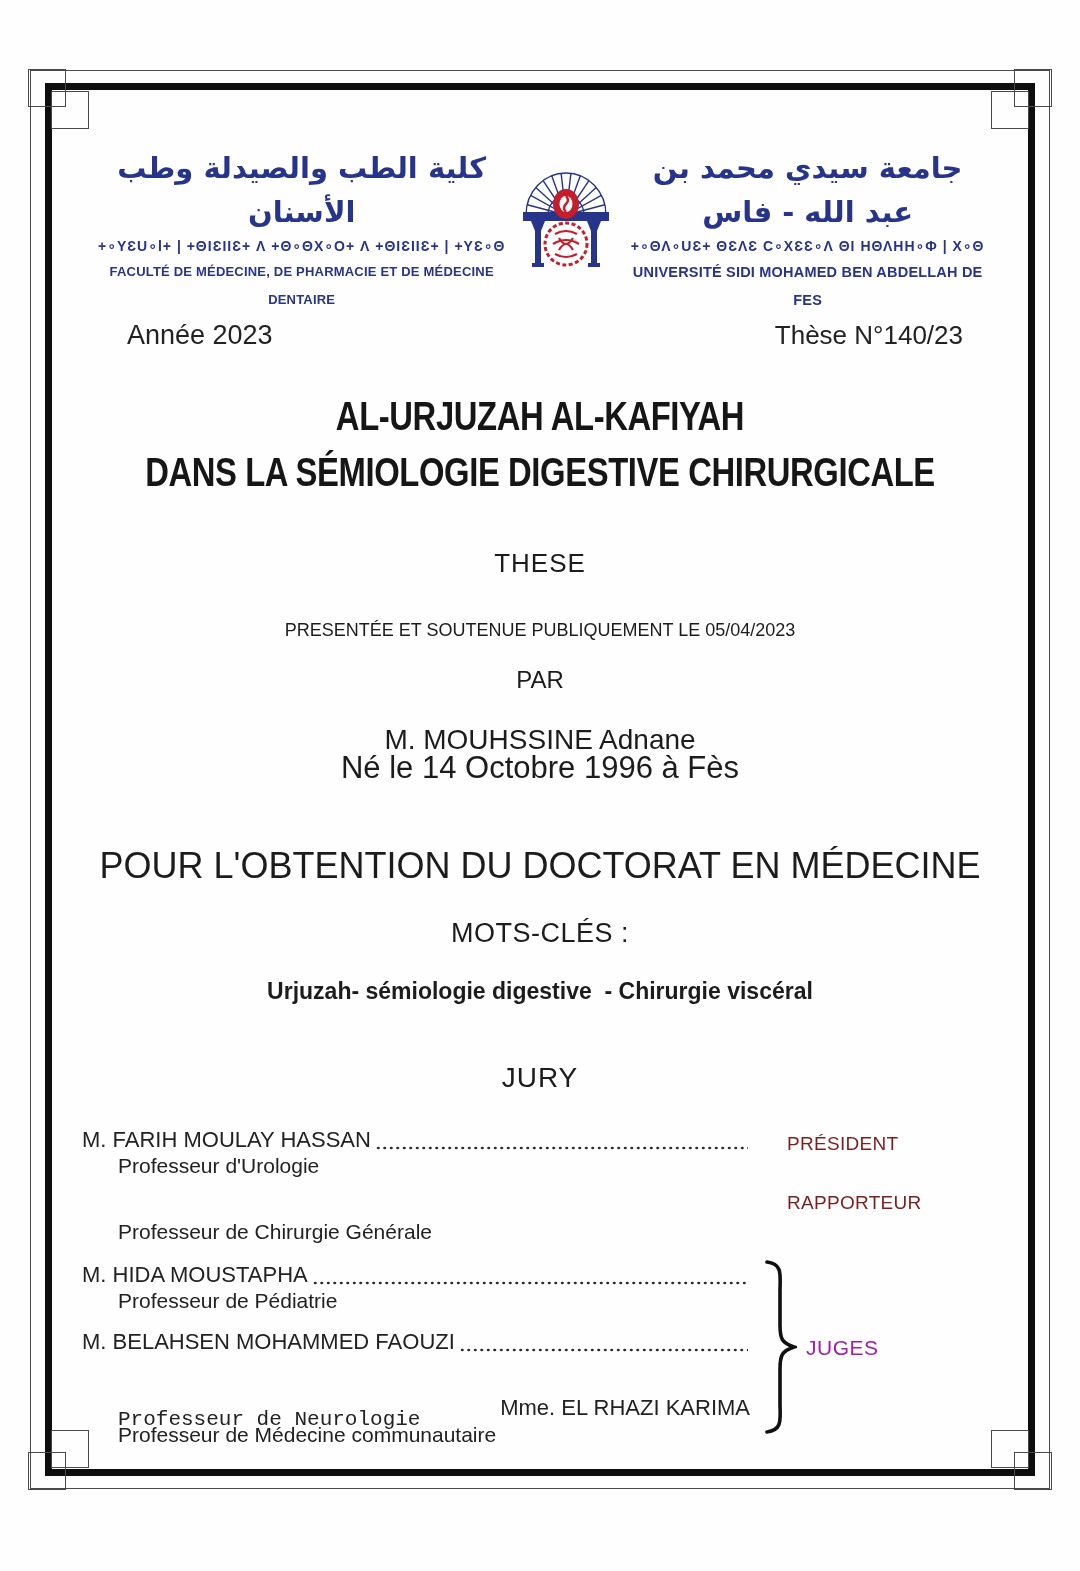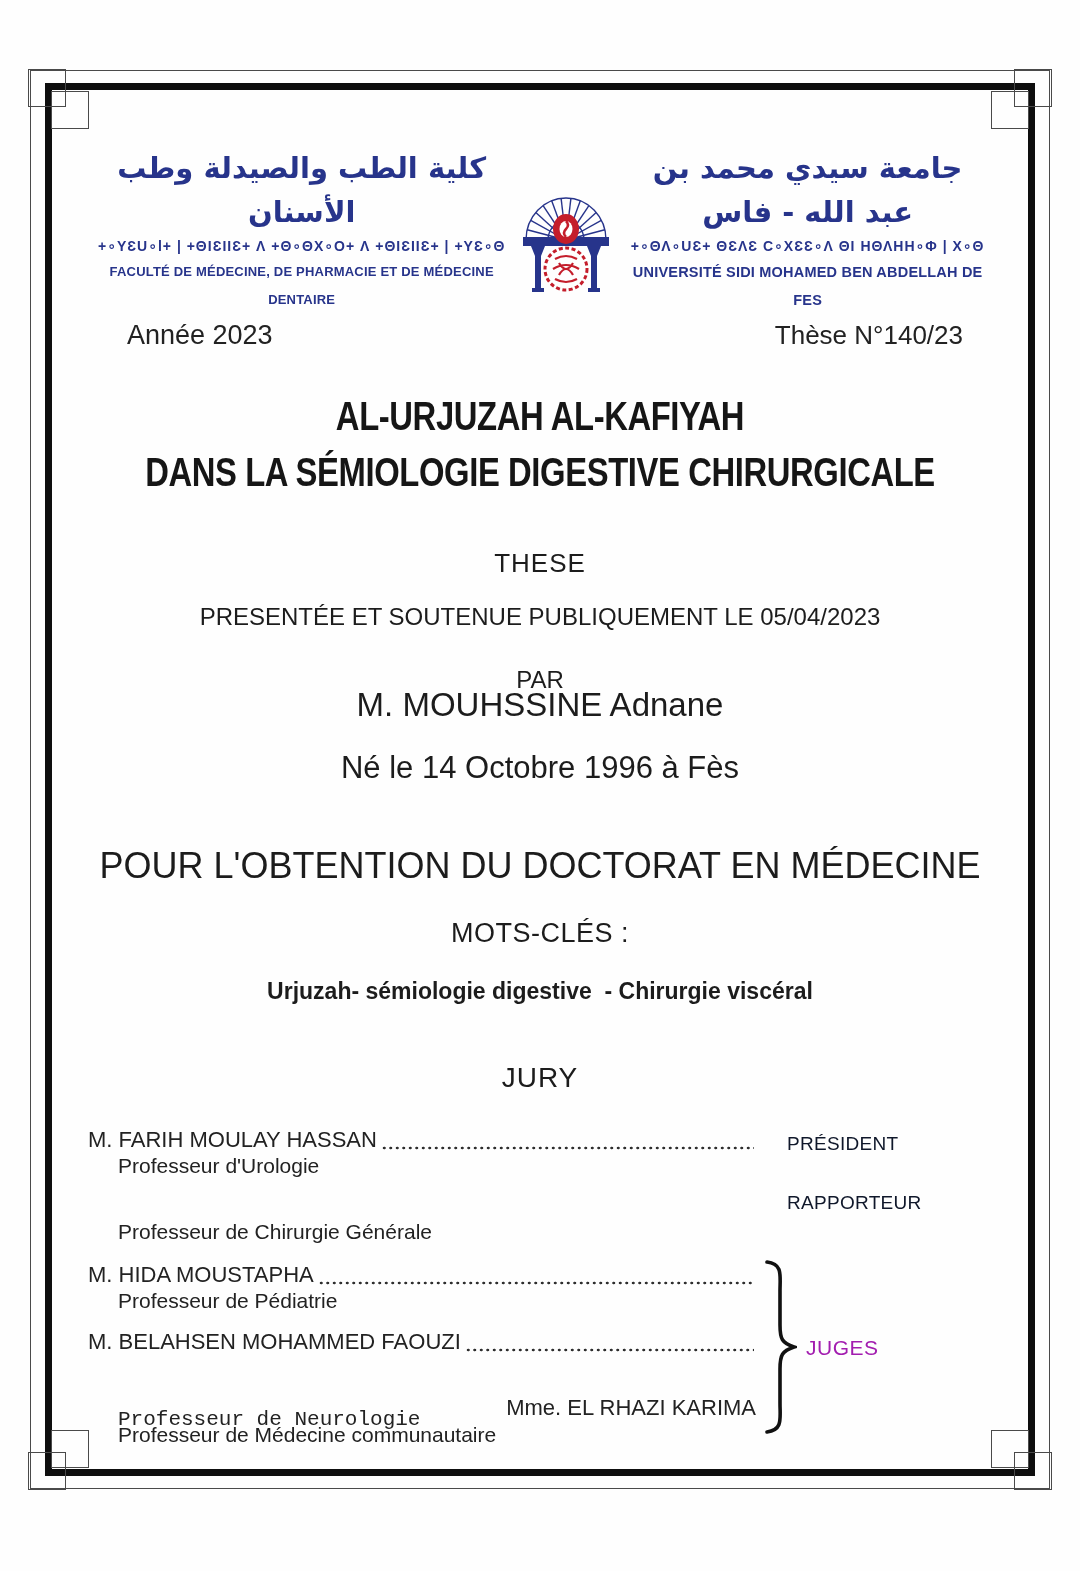--- a/index.html
+++ b/index.html
@@ -9,50 +9,50 @@
   }
   
   .frame-outer{position:absolute;left:30px;top:70px;right:30px;bottom:82px;border:1.5px solid #4a4a4a;}
   .frame-thick{position:absolute;left:45px;top:83px;right:45px;bottom:95px;border:7px solid #0e0e0e;}
   .corner{position:absolute;border:1.5px solid #4a4a4a;width:36px;height:36px;background:transparent;}
   .c-tl1{left:28px;top:69px;}   .c-tl2{left:51px;top:91px;}
   .c-tr1{right:28px;top:69px;}  .c-tr2{right:51px;top:91px;}
   .c-bl1{left:28px;bottom:81px;}.c-bl2{left:51px;bottom:103px;}
   .c-br1{right:28px;bottom:81px;}.c-br2{right:51px;bottom:103px;}
   
-  .header{position:absolute;top:146px;left:98px;right:92px;display:flex;align-items:flex-end;gap:8px;color:#27348b;}
+  .header{position:absolute;top:146px;left:98px;right:92px;display:flex;align-items:center;gap:8px;color:#27348b;}
   .hdr-col{flex:1;text-align:center;}
   .hdr-arabic{font-size:29px;font-weight:bold;line-height:44px;direction:rtl;font-family:"DejaVu Sans",sans-serif;}
   .hdr-tifinagh{font-size:14px;font-weight:600;line-height:24px;letter-spacing:1px;white-space:nowrap;}
   .hdr-french{font-size:13px;font-weight:bold;line-height:28px;letter-spacing:0.2px;}
   .hdr-french-r{font-size:14.5px;}
   .logo-box{width:106px;flex:0 0 106px;margin-top:-12px;}
   
   .abs{position:absolute;left:0;right:0;text-align:center;}
   .meta-row{position:absolute;top:320px;left:127px;right:117px;display:flex;justify-content:space-between;}
   .annee{font-size:27px;color:#222;}
   .these-no{font-size:26px;color:#222;}
   .main-title{top:388px;font-weight:bold;font-size:41px;line-height:56px;letter-spacing:-0.5px;color:#161616;transform:scaleX(0.8);}
   .these-label{top:548px;font-size:26px;letter-spacing:1px;}
-  .presentee{top:603px;font-size:24px;}
+  .presentee{top:620px;font-size:18px;}
   .par-label{top:666px;font-size:24px;}
-  .author{top:686px;font-size:33px;}
+  .author{top:724px;font-size:28px;}
   .birth{top:750px;font-size:31px;}
   .obtention{top:845px;font-size:36px;}
   .mots-cles{top:918px;font-size:27px;letter-spacing:0.5px;}
   .keywords{top:978px;font-size:23px;font-weight:bold;white-space:pre;}
   .jury-label{top:1062px;font-size:28px;letter-spacing:1px;}
   
-  .jury-row{position:absolute;left:88px;width:668px;display:flex;align-items:flex-end;}
+  .jury-row{position:absolute;left:82px;width:668px;display:flex;align-items:flex-end;}
   .jury-name{font-size:22px;white-space:pre;color:#222;}
   .dots{flex:1;height:8px;margin:0 2px 3px 4px;
         background-image:radial-gradient(circle,#2e2e2e 1.3px,transparent 1.6px);
         background-size:6.5px 4px;background-repeat:repeat-x;background-position:left bottom;}
   .jury-sub{position:absolute;left:118px;font-size:21px;color:#222;}
-  .jury-role{position:absolute;left:787px;font-size:19px;color:#0f172a;letter-spacing:0.3px;}
+  .jury-role{position:absolute;left:787px;font-size:19px;color:#7f1d1d;letter-spacing:0.3px;}
   .juges-label{position:absolute;left:806px;top:1336px;font-size:21px;letter-spacing:0.5px;color:#a21caf;}
   .brace{position:absolute;left:763px;top:1259px;}
 </style>
 </head>
 <body>
 
 <div class="page">
 
   <div class="frame-outer"></div>
   <div class="frame-thick"></div>

